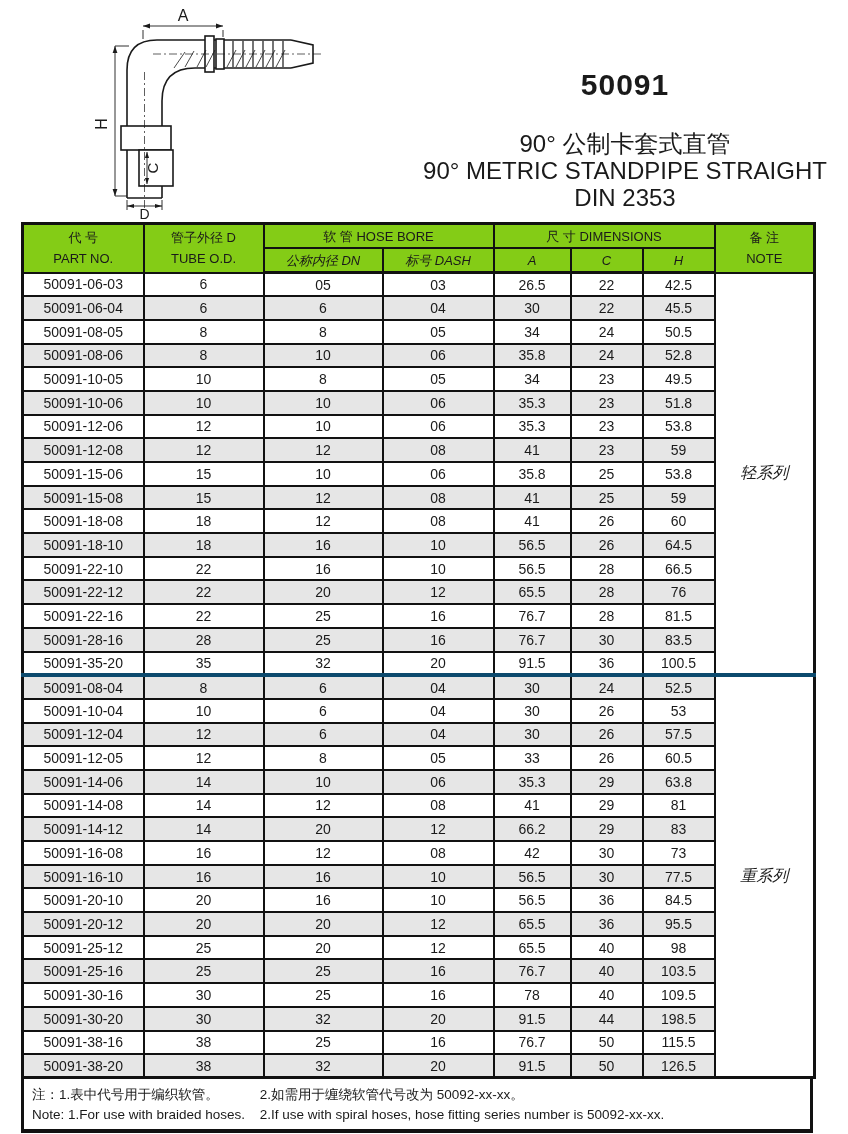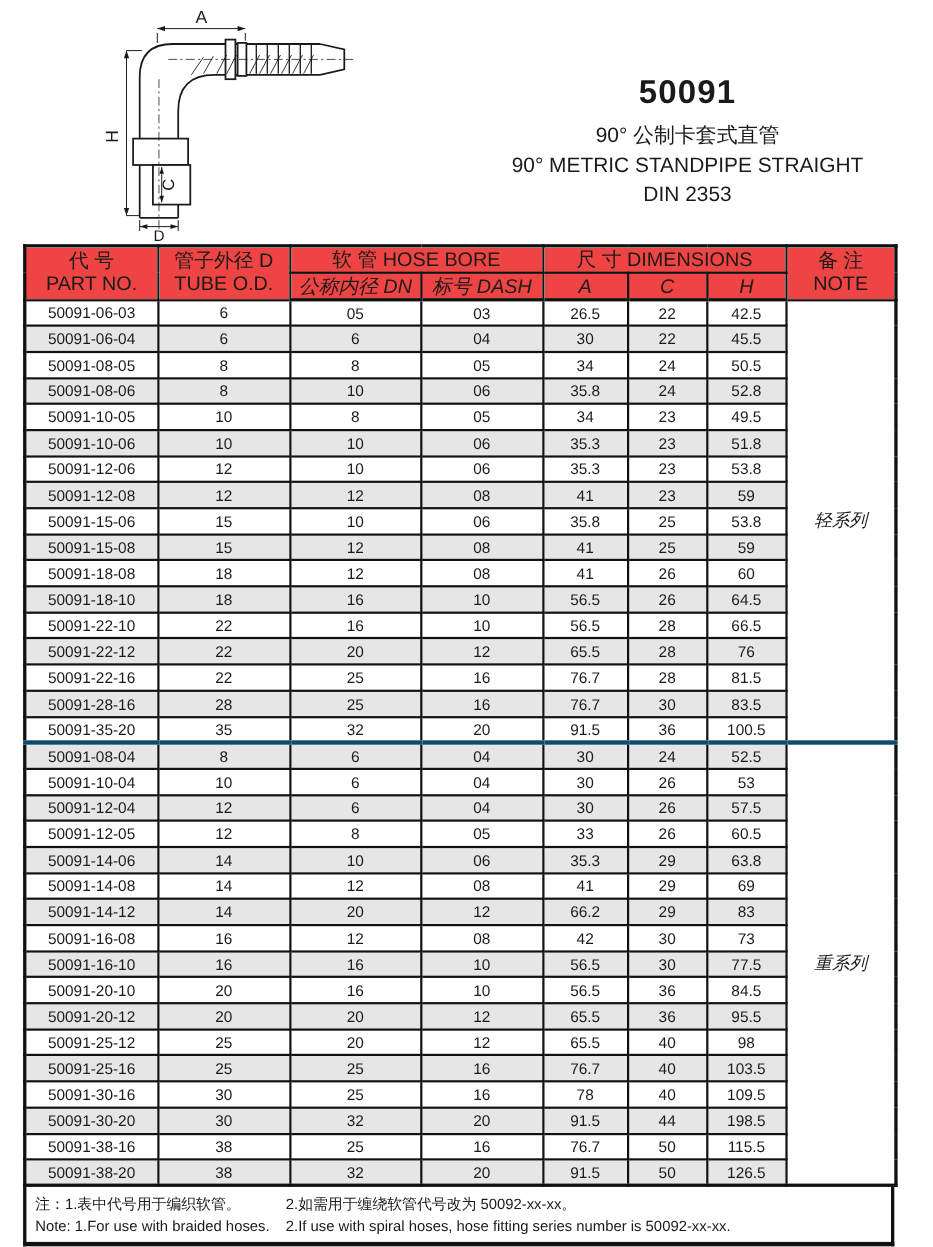--- a/index.html
+++ b/index.html
@@ -5,29 +5,29 @@
   html,body{margin:0;padding:0;background:#fff;}
   .page{
     position:relative;width:848px;height:1134px;background:#fff;
     font-family:"Liberation Sans",sans-serif;color:#1a1a1a;overflow:hidden;
   }
   
   .drawing{position:absolute;left:95px;top:6px;width:230px;height:215px;}
   
   .titleblock{position:absolute;left:420px;top:68px;width:410px;text-align:center;}
   .part-number{font-size:30px;font-weight:bold;letter-spacing:1px;}
-  .subtitles{margin-top:8px;font-size:19px;line-height:27px;}
+  .subtitles{margin-top:28px;font-size:24px;line-height:27px;}
   
   .table-wrap{position:absolute;left:21px;top:222px;width:792px;}
   table.spec{border-collapse:collapse;table-layout:fixed;width:792px;border:3px solid #111;}
   table.spec th,table.spec td{
     border:2px solid #111;text-align:center;vertical-align:middle;
     font-size:14px;padding:0;overflow:hidden;white-space:nowrap;
   }
-  table.spec thead th{background:#ef4444;font-weight:normal;font-size:18px;height:22px;line-height:21px;}
+  table.spec thead th{background:#84cc16;font-weight:normal;font-size:13px;height:22px;line-height:21px;}
   table.spec thead tr:last-child th{border-bottom:3px solid #111;font-style:italic;}
   table.spec tbody tr{height:23.7px;}
   table.spec tbody tr.alt td{background:#e6e6e6;}
   table.spec tbody tr.group-start td{border-top:4px solid #0c4a6e;}
   table.spec td.note-cell{background:#fff !important;font-size:16px;font-style:italic;}
   
   .notes{
     border:3px solid #111;border-top:none;border-bottom-width:4px;
     padding:4px 8px 6px 8px;font-size:13.5px;line-height:17px;
   }
@@ -339,21 +339,21 @@
             <td>29</td>
             <td>63.8</td>
           </tr>
           <tr>
             <td>50091-14-08</td>
             <td>14</td>
             <td>12</td>
             <td>08</td>
             <td>41</td>
             <td>29</td>
-            <td>69</td>
+            <td>81</td>
           </tr>
           <tr class="alt">
             <td>50091-14-12</td>
             <td>14</td>
             <td>20</td>
             <td>12</td>
             <td>66.2</td>
             <td>29</td>
             <td>83</td>
           </tr>

